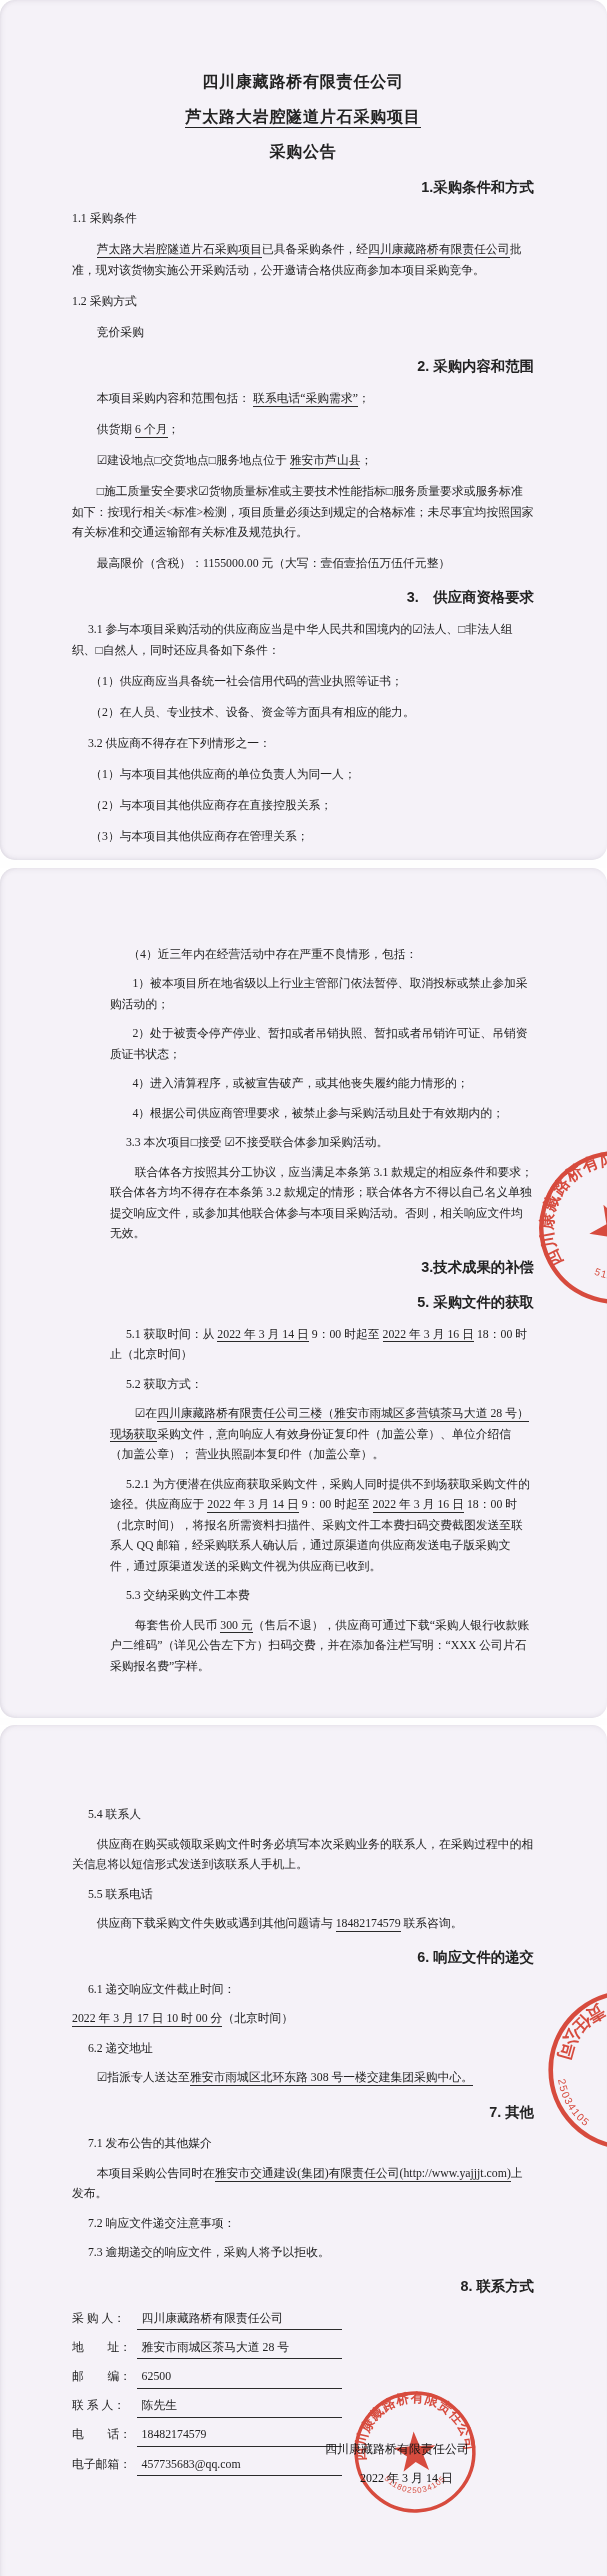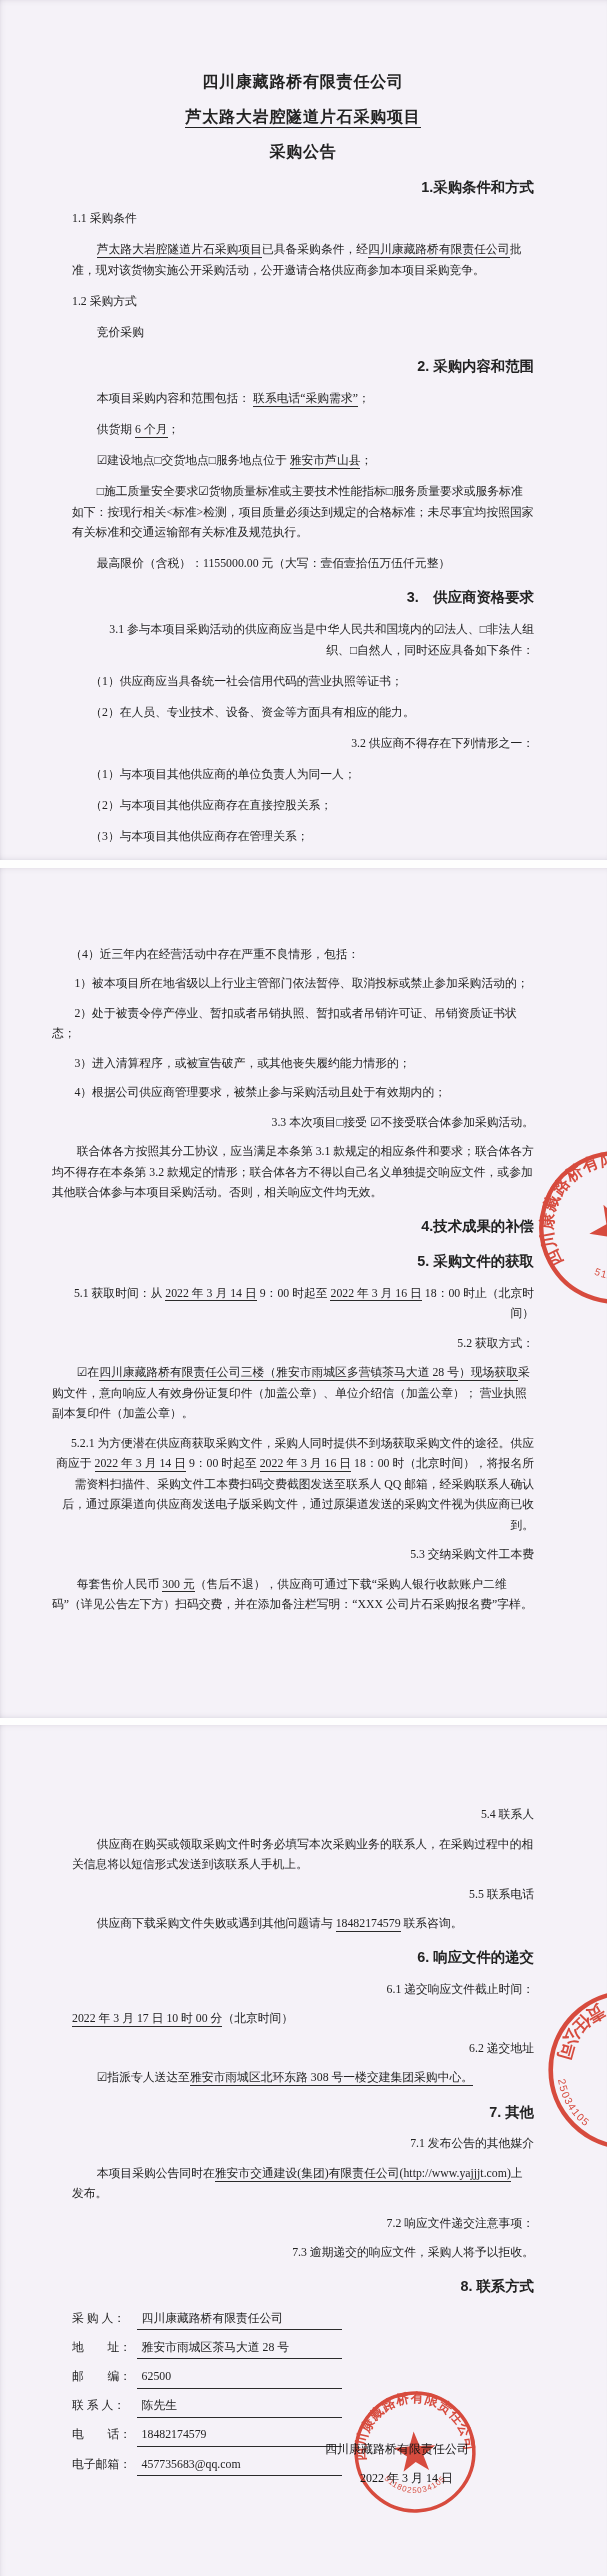--- a/index.html
+++ b/index.html
@@ -3,38 +3,39 @@
 <meta charset="utf-8">
 <style>
   html,body{margin:0;padding:0;background:#ffffff;}
   .doc{width:607px;margin:0;background:#fff;}
   .page{
     position:relative;width:607px;box-sizing:border-box;
     background:#f5f2f8;overflow:hidden;color:#232323;
     font-family:"Liberation Serif","DejaVu Serif",serif;
     font-size:11.8px;line-height:20.5px;
     box-shadow:inset 0 4.6px 7.6px -6px rgba(60,50,80,.18), inset 0 -4.6px 7.6px -6px rgba(60,50,80,.22), inset 4.6px 0 7.6px -6.8px rgba(60,50,80,.25);
+    border-radius:15px;
   }
   #page1{height:860px;padding:70px 73px 0 72px;}
-  #page2{height:850px;padding:76px 73px 0 52px;}
+  #page2{height:850px;padding:76px 73px 0 110px;}
   #page3{height:870px;padding:79px 73px 0 72px;}
   .page-gap{height:7.6px;background:#fefefe;}
   .title{
     text-align:center;font-family:"Liberation Sans","DejaVu Sans",sans-serif;
     font-weight:bold;font-size:16px;line-height:23px;margin:0 0 12px 0;letter-spacing:0.8px;
   }
   .title.u2 span{border-bottom:1.5px solid #222;padding-bottom:1.5px;}
   .h1{
     font-family:"Liberation Sans","DejaVu Sans",sans-serif;font-weight:bold;
     font-size:14.4px;line-height:21px;margin:13.7px 0 10.6px 0;text-indent:0;text-align:right;
   }
   p{margin:0 0 10.6px 0;}
   #page2 p, #page3 p{margin:0 0 9px 0;}
   .sub0{text-indent:0;}
-  .sub{text-indent:1.35em;text-align:right;}
+  .sub{text-indent:1.35em;}
   .para{text-indent:2.1em;}
   .item{text-indent:1.55em;}
   .item2{text-indent:1.9em;}
   .u{border-bottom:0.8px solid #2b2b2b;padding-bottom:0.8px;}
   .crow{margin:0 0 6.8px 0;line-height:20.5px;}
   .clabel{display:inline-block;min-width:65px;}
   .cval{display:inline-block;min-width:196px;border-bottom:0.8px solid #2b2b2b;padding:0 4.6px 0.8px 4.6px;}
   .sign{position:absolute;left:325px;top:710px;z-index:3;font-size:12px;line-height:29px;color:#141414;}
   .sign .sdate{padding-left:35px;}
   .stamp{position:absolute;opacity:.9;mix-blend-mode:multiply;z-index:2;}
@@ -78,26 +79,26 @@
     <p class="item">（2）与本项目其他供应商存在直接控股关系；</p>
     <p class="item">（3）与本项目其他供应商存在管理关系；</p>
   </section>
 
   <div class="page-gap"></div>
 
   <section class="page" id="page2">
     <p class="item">（4）近三年内在经营活动中存在严重不良情形，包括：</p>
     <p class="item2">1）被本项目所在地省级以上行业主管部门依法暂停、取消投标或禁止参加采购活动的；</p>
     <p class="item2">2）处于被责令停产停业、暂扣或者吊销执照、暂扣或者吊销许可证、吊销资质证书状态；</p>
-    <p class="item2">3）进入清算程序，或被宣告破产，或其他丧失履约能力情形的；</p>
+    <p class="item2">4）进入清算程序，或被宣告破产，或其他丧失履约能力情形的；</p>
     <p class="item2">4）根据公司供应商管理要求，被禁止参与采购活动且处于有效期内的；</p>
     <p class="sub">3.3 本次项目□接受 ☑不接受联合体参加采购活动。</p>
     <p class="para">联合体各方按照其分工协议，应当满足本条第 3.1 款规定的相应条件和要求；联合体各方均不得存在本条第 3.2 款规定的情形；联合体各方不得以自己名义单独提交响应文件，或参加其他联合体参与本项目采购活动。否则，相关响应文件均无效。</p>
 
-    <div class="h1">4.技术成果的补偿</div>
+    <div class="h1">3.技术成果的补偿</div>
 
     <div class="h1">5. 采购文件的获取</div>
     <p class="sub"><span>5.1 获取时间：从 </span><span class="u">2022 年 3 月 14 日</span><span> 9：00 时起至 </span><span class="u">2022 年 3 月 16 日</span><span> 18：00 时止（北京时间）</span></p>
     <p class="sub">5.2 获取方式：</p>
     <p class="para"><span>☑在</span><span class="u">四川康藏路桥有限责任公司三楼（雅安市雨城区多营镇茶马大道 28 号）现场获取</span><span>采购文件，意向响应人有效身份证复印件（加盖公章）、单位介绍信（加盖公章）； 营业执照副本复印件（加盖公章）。</span></p>
     <p class="sub"><span>5.2.1 为方便潜在供应商获取采购文件，采购人同时提供不到场获取采购文件的途径。供应商应于 </span><span class="u">2022 年 3 月 14 日</span><span> 9：00 时起至 </span><span class="u">2022 年 3 月 16 日</span><span> 18：00 时（北京时间），将报名所需资料扫描件、采购文件工本费扫码交费截图发送至联系人 QQ 邮箱，经采购联系人确认后，通过原渠道向供应商发送电子版采购文件，通过原渠道发送的采购文件视为供应商已收到。</span></p>
     <p class="sub">5.3 交纳采购文件工本费</p>
     <p class="para"><span>每套售价人民币 </span><span class="u">300 元</span><span>（售后不退），供应商可通过下载“采购人银行收款账户二维码”（详见公告左下方）扫码交费，并在添加备注栏写明：“XXX 公司片石采购报名费”字样。</span></p>
 
     <svg class="stamp stamp-e1" viewBox="0 0 200 200" aria-hidden="true" style="font-size:15.5px">

